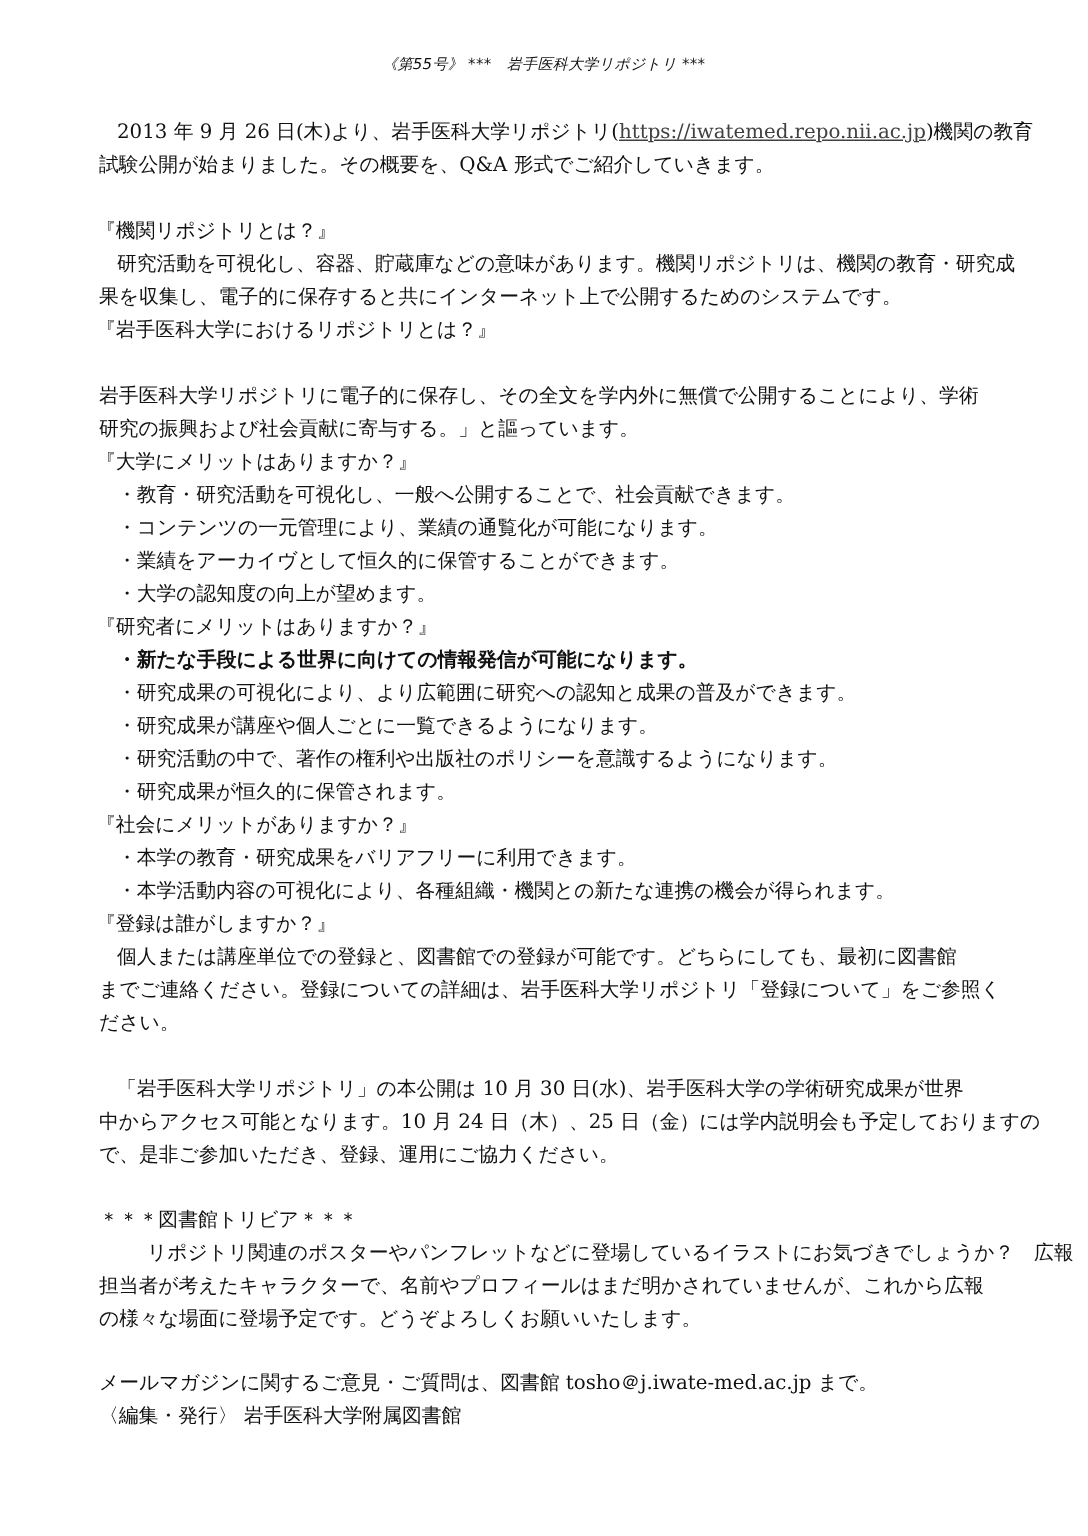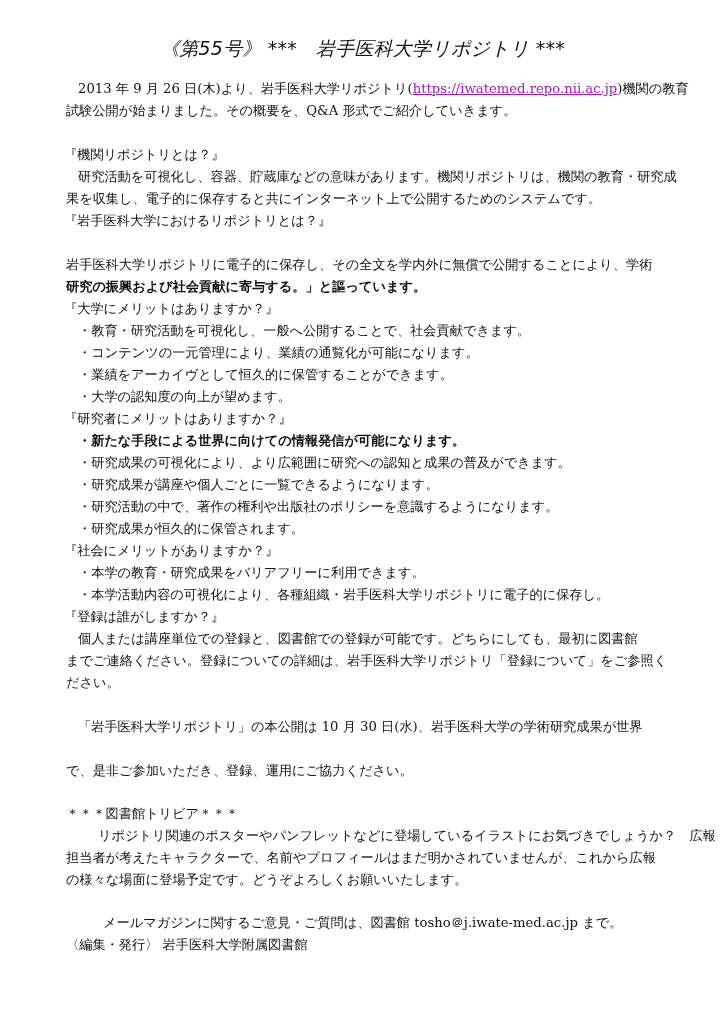--- a/index.html
+++ b/index.html
@@ -5,77 +5,78 @@
   html, body { margin: 0; padding: 0; background: #ffffff; }
   body {
     width: 725px; height: 1024px; position: relative; overflow: hidden;
     font-family: "DejaVu Serif", "Liberation Serif", serif;
     color: #111111;
   }
   .page { position: absolute; left: 0; top: 0; width: 725px; height: 1024px; }
   .title {
     position: absolute; left: 0; top: 36px; width: 725px; text-align: center;
     font-family: "DejaVu Sans", "Liberation Sans", sans-serif;
-    font-style: italic; font-size: 19px; letter-spacing: 0.2px;
+    font-style: italic; font-size: 10px; letter-spacing: 0.2px;
   }
   .line {
     position: absolute; left: 66px; width: 600px;
     font-size: 13.2px; line-height: 22px; white-space: nowrap;
   }
   .indent1 { left: 78px; }
   .bullet { left: 78px; }
   .heading { left: 64px; }
-  a.link { color: #a21caf; text-decoration: underline; }
+  a.link { color: #404040; text-decoration: underline; }
 </style>
 </head>
 <body>
 
 <div class="page">
 
   <div class="title">《第55号》 ***　岩手医科大学リポジトリ ***</div>
 
   <div class="line indent1" style="top:78px;">
     <span>2013 年 9 月 26 日(木)より、岩手医科大学リポジトリ(</span><a class="link">https://iwatemed.repo.nii.ac.jp</a><span>)機関の教育</span>
   </div>
   <div class="line" style="top:100px;">試験公開が始まりました。その概要を、Q&amp;A 形式でご紹介していきます。</div>
 
   <div class="line heading" style="top:144px;">『機関リポジトリとは？』</div>
   <div class="line indent1" style="top:166px;">研究活動を可視化し、容器、貯蔵庫などの意味があります。機関リポジトリは、機関の教育・研究成</div>
   <div class="line" style="top:188px;">果を収集し、電子的に保存すると共にインターネット上で公開するためのシステムです。</div>
 
   <div class="line heading" style="top:210px;">『岩手医科大学におけるリポジトリとは？』</div>
   <div class="line" style="top:254px;">岩手医科大学リポジトリに電子的に保存し、その全文を学内外に無償で公開することにより、学術</div>
-  <div class="line" style="top:276px;font-weight:bold;">研究の振興および社会貢献に寄与する。」と謳っています。</div>
+  <div class="line" style="top:276px;">研究の振興および社会貢献に寄与する。」と謳っています。</div>
 
   <div class="line heading" style="top:298px;">『大学にメリットはありますか？』</div>
   <div class="line bullet" style="top:320px;">・教育・研究活動を可視化し、一般へ公開することで、社会貢献できます。</div>
   <div class="line bullet" style="top:342px;">・コンテンツの一元管理により、業績の通覧化が可能になります。</div>
   <div class="line bullet" style="top:364px;">・業績をアーカイヴとして恒久的に保管することができます。</div>
   <div class="line bullet" style="top:386px;">・大学の認知度の向上が望めます。</div>
 
   <div class="line heading" style="top:408px;">『研究者にメリットはありますか？』</div>
   <div class="line bullet" style="top:430px;font-weight:bold;">・新たな手段による世界に向けての情報発信が可能になります。</div>
   <div class="line bullet" style="top:452px;">・研究成果の可視化により、より広範囲に研究への認知と成果の普及ができます。</div>
   <div class="line bullet" style="top:474px;">・研究成果が講座や個人ごとに一覧できるようになります。</div>
   <div class="line bullet" style="top:496px;">・研究活動の中で、著作の権利や出版社のポリシーを意識するようになります。</div>
   <div class="line bullet" style="top:518px;">・研究成果が恒久的に保管されます。</div>
 
   <div class="line heading" style="top:540px;">『社会にメリットがありますか？』</div>
   <div class="line bullet" style="top:562px;">・本学の教育・研究成果をバリアフリーに利用できます。</div>
-  <div class="line bullet" style="top:584px;">・本学活動内容の可視化により、各種組織・岩手医科大学リポジトリに電子的に保存し。</div>
+  <div class="line bullet" style="top:584px;">・本学活動内容の可視化により、各種組織・機関との新たな連携の機会が得られます。</div>
 
   <div class="line heading" style="top:606px;">『登録は誰がしますか？』</div>
   <div class="line indent1" style="top:628px;">個人または講座単位での登録と、図書館での登録が可能です。どちらにしても、最初に図書館</div>
   <div class="line" style="top:650px;">までご連絡ください。登録についての詳細は、岩手医科大学リポジトリ「登録について」をご参照く</div>
   <div class="line" style="top:672px;">ださい。</div>
 
   <div class="line indent1" style="top:716px;">「岩手医科大学リポジトリ」の本公開は 10 月 30 日(水)、岩手医科大学の学術研究成果が世界</div>
+  <div class="line" style="top:738px;">中からアクセス可能となります。10 月 24 日（木）、25 日（金）には学内説明会も予定しておりますの</div>
   <div class="line" style="top:760px;">で、是非ご参加いただき、登録、運用にご協力ください。</div>
 
   <div class="line" style="top:803px;">＊＊＊図書館トリビア＊＊＊</div>
   <div class="line indent1" style="top:825px;margin-left:20px;">リポジトリ関連のポスターやパンフレットなどに登場しているイラストにお気づきでしょうか？　広報</div>
   <div class="line" style="top:847px;">担当者が考えたキャラクターで、名前やプロフィールはまだ明かされていませんが、これから広報</div>
   <div class="line" style="top:869px;">の様々な場面に登場予定です。どうぞよろしくお願いいたします。</div>
 
-  <div class="line" style="top:912px;margin-left:37px;">メールマガジンに関するご意見・ご質問は、図書館 tosho＠j.iwate-med.ac.jp まで。</div>
+  <div class="line" style="top:912px;">メールマガジンに関するご意見・ご質問は、図書館 tosho＠j.iwate-med.ac.jp まで。</div>
   <div class="line" style="top:934px;">〈編集・発行〉 岩手医科大学附属図書館</div>
 
 </div>
 
 </body></html>

